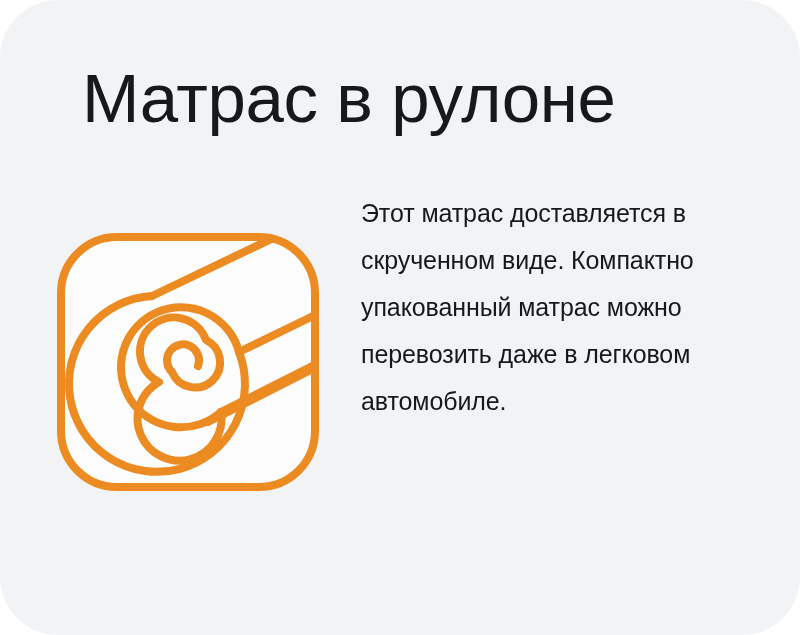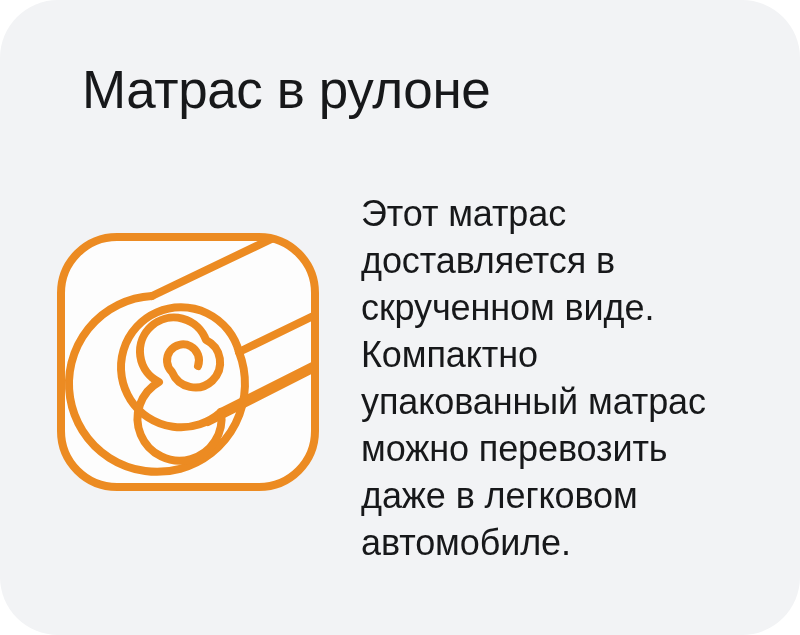--- a/index.html
+++ b/index.html
@@ -23,21 +23,21 @@
     background: #f2f3f5;
     border-radius: 58px;
     overflow: hidden;
   }
 
   #page-title {
     position: absolute;
     left: 82px;
     top: 60px;
     margin: 0;
-    font-size: 53px;
+    font-size: 69px;
     font-weight: 400;
     letter-spacing: -0.4px;
     line-height: 1.12;
     color: #17181a;
     white-space: nowrap;
   }
 
   #content-row {
     position: absolute;
     left: 0;
@@ -60,21 +60,21 @@
     height: 260px;
   }
 
   
   #description {
     position: absolute;
     left: 361px;
     top: 0px;
     width: 372px;
     margin: 0;
-    font-size: 36px;
+    font-size: 25px;
     font-weight: 400;
     line-height: 47px;
     letter-spacing: -0.1px;
     color: #17181a;
     word-break: normal;
   }
 </style>
 </head>
 <body>
 

